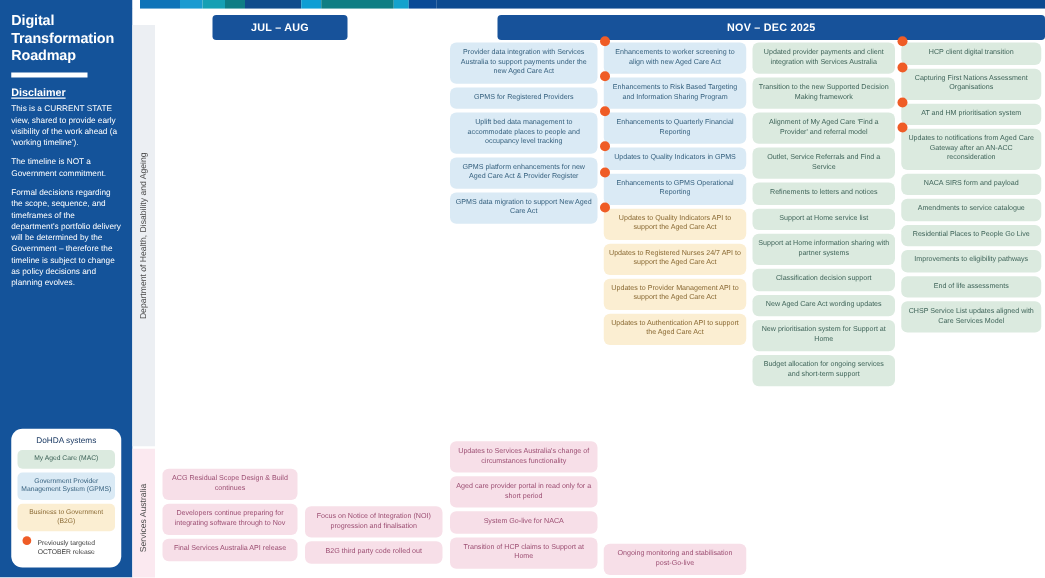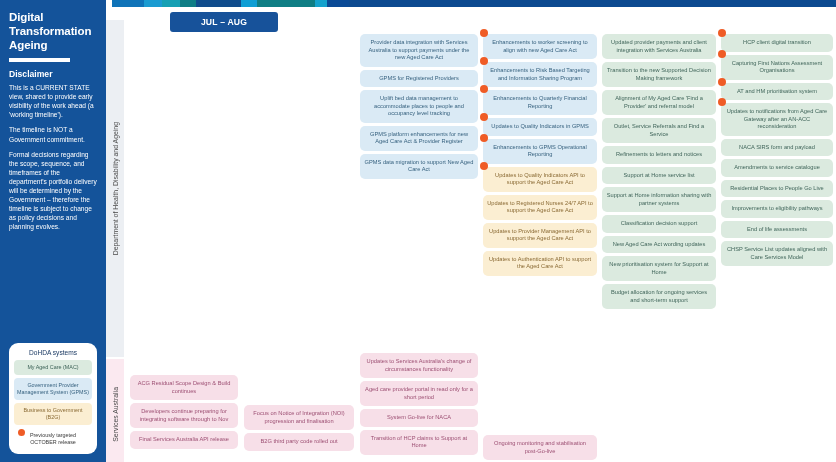--- a/index.html
+++ b/index.html
@@ -18,21 +18,21 @@
     padding: 10px 9px 0 9px;
     color: #ffffff;
   }
   .app-title {
     font-size: 11.5px; font-weight: bold; line-height: 1.22;
     letter-spacing: -0.1px;
   }
   .title-rule {
     width: 61px; height: 4px; background: #ffffff; margin: 6px 0 7px 0;
   }
-  .disc-head { font-size: 8.6px; font-weight: bold; margin-bottom: 4px; }
+  .disc-head { font-size: 8.6px; font-weight: bold; margin-bottom: 4px; text-decoration: underline; }
   .disc-p { font-size: 6.6px; line-height: 1.38; margin-bottom: 6px; }
 
   
   .legend {
     position: absolute; left: 9px; bottom: 8px; width: 88px;
     background: #ffffff; border-radius: 9px;
     padding: 6px 5px 6px 5px;
   }
   .legend-title {
     font-size: 6.6px; color: #1b3a63; text-align: center;
@@ -103,21 +103,21 @@
     width: 8px; height: 8px; border-radius: 50%;
     background: #ef5c26;
   }
 </style>
 </head>
 <body>
 
 <div id="root">
 
   <div class="leftpanel">
-    <div class="app-title">Digital Transformation Ageing</div>
+    <div class="app-title">Digital Transformation Roadmap</div>
     <div class="title-rule"></div>
     <div class="disc-head">Disclaimer</div>
     <div class="disc-p">This is a CURRENT STATE view, shared to provide early visibility of the work ahead (a 'working timeline').</div>
     <div class="disc-p">The timeline is NOT a Government commitment.</div>
     <div class="disc-p">Formal decisions regarding the scope, sequence, and timeframes of the department's portfolio delivery will be determined by the Government – therefore the timeline is subject to change as policy decisions and planning evolves.</div>
 
     <div class="legend">
       <div class="legend-title">DoHDA systems</div>
       <div class="legend-item lg-mac">My Aged Care (MAC)</div>
       <div class="legend-item lg-gpms">Government Provider Management System (GPMS)</div>
@@ -146,20 +146,21 @@
   <div class="board">
     <div class="lane-label lane-dohda">
       <span>Department of Health, Disability and Ageing</span>
     </div>
     <div class="lane-label lane-sa">
       <span>Services Australia</span>
     </div>
 
     <div class="periods" id="periods">
         <div class="period" style="left: 44px; width: 108px;">JUL – AUG</div>
+        <div class="period" style="left: 272px; width: 438px;">NOV – DEC 2025</div>
       </div>
     <div id="columns">
         <div class="col" style="left: 24px; top: 368px; width: 108px;">
           <div class="card c-sa"><span>ACG Residual Scope Design &amp; Build continues</span></div>
           <div class="card c-sa"><span>Developers continue preparing for integrating software through to Nov</span></div>
           <div class="card c-sa"><span>Final Services Australia API release</span></div>
         </div>
         <div class="col" style="left: 138px; top: 398px; width: 110px;">
           <div class="card c-sa"><span>Focus on Notice of Integration (NOI) progression and finalisation</span></div>
           <div class="card c-sa"><span>B2G third party code rolled out</span></div>

